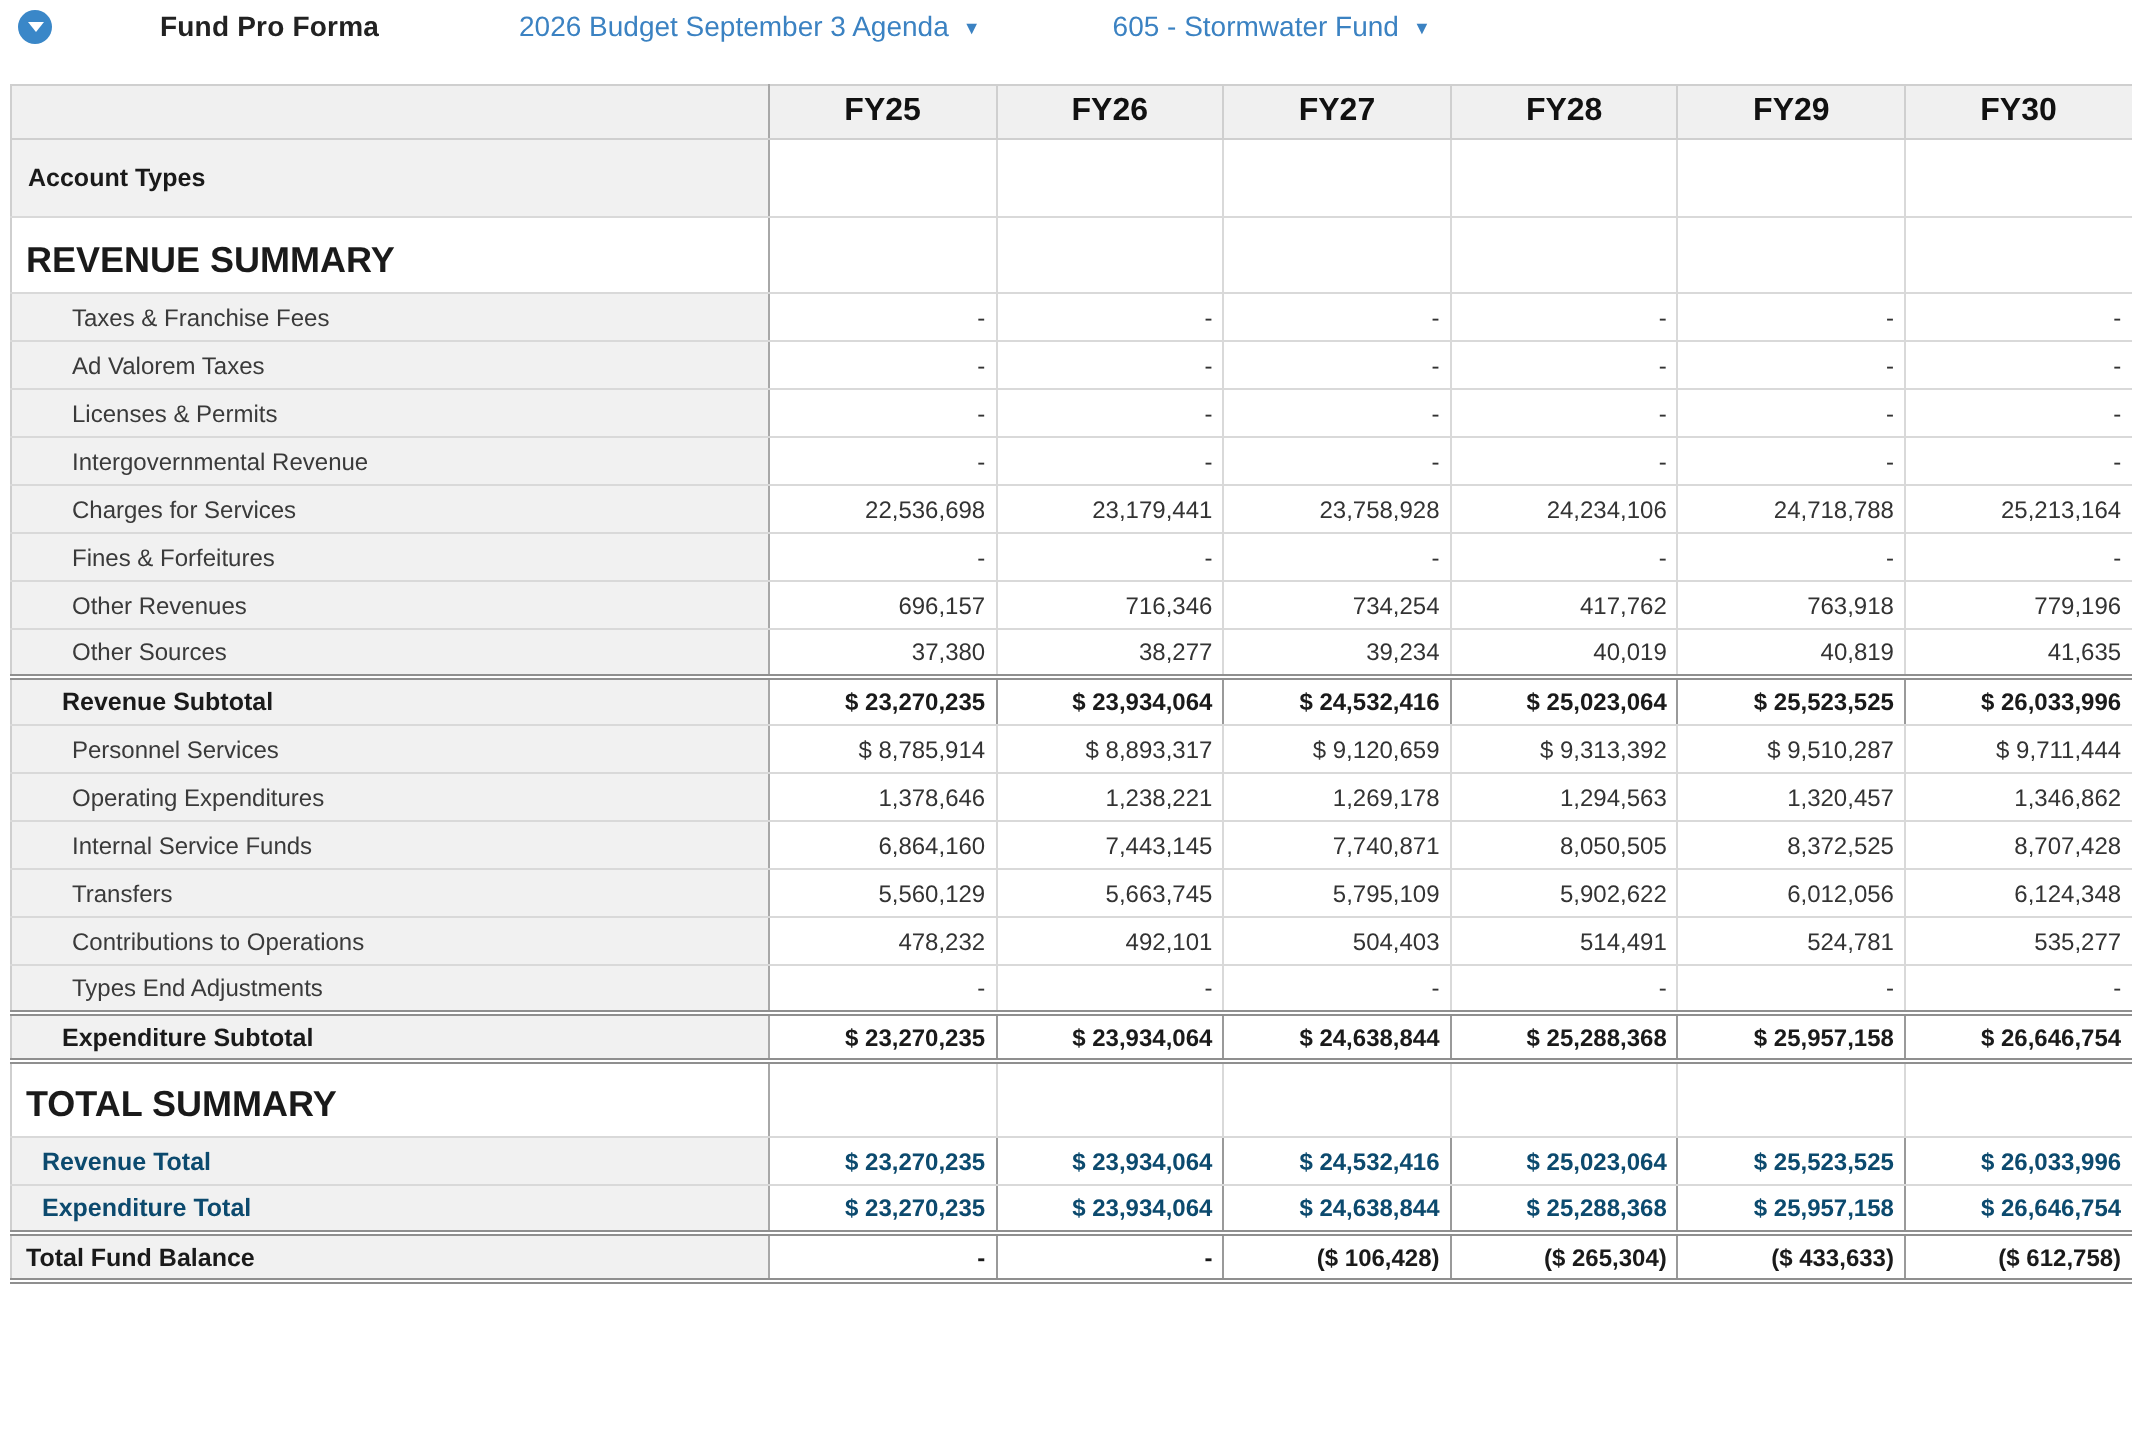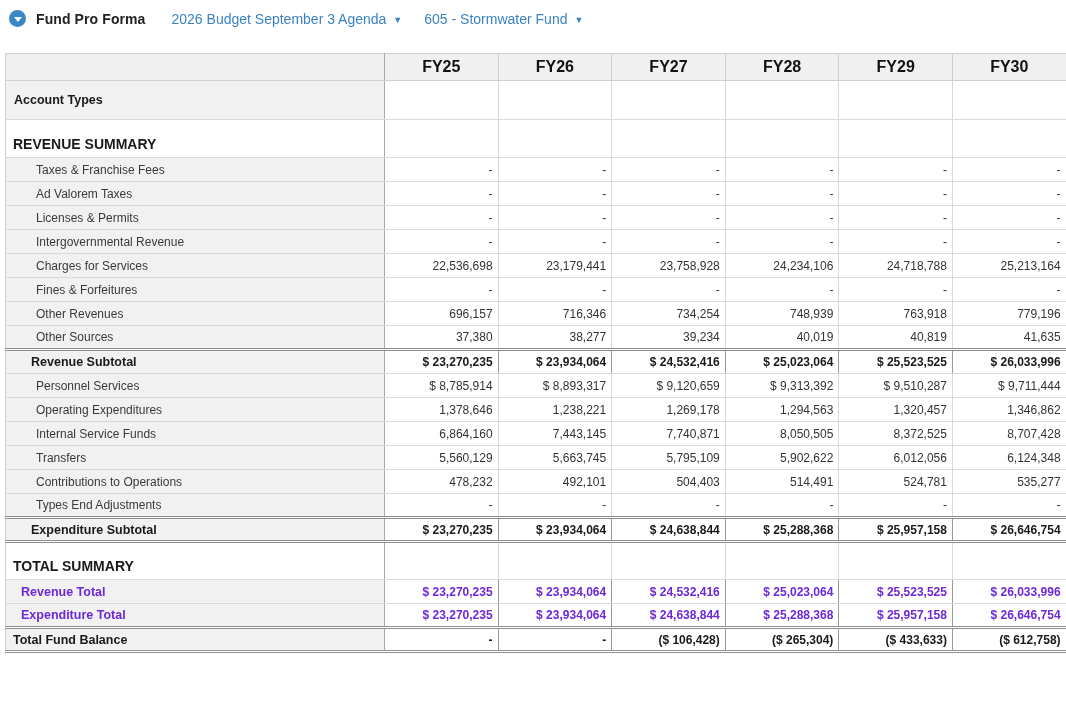--- a/index.html
+++ b/index.html
@@ -5,23 +5,24 @@
   * { box-sizing: border-box; }
   html, body { margin: 0; padding: 0; background: #ffffff; }
   body {
     width: 1066px; height: 721px; overflow: hidden;
     font-family: "Liberation Sans", sans-serif;
     color: #333;
   }
 
   
   .topbar {
-    height: 53px;
+    height: 42px;
     display: flex; align-items: center;
     padding: 2px 0 18px 9px;
+    gap: 44px;
   }
   .collapse-btn {
     width: 17px; height: 17px; border-radius: 50%;
     background: #3a87c8;
     display: inline-flex; align-items: center; justify-content: center;
     cursor: pointer; flex: 0 0 auto;
   }
   .collapse-btn .tri {
     width: 0; height: 0;
     border-left: 4px solid transparent;
@@ -92,38 +93,38 @@
   
   .row-account td { height: 39px; }
   .row-account .label-cell {
     font-weight: bold; color: #1a1a1a; padding-left: 8px; font-size: 12.5px;
   }
 
   
   .row-section td { height: 38px; }
   .row-section .label-cell {
     background: #ffffff;
-    font-weight: bold; color: #1a1a1a; font-size: 14px;
+    font-weight: bold; color: #1a1a1a; font-size: 18px;
     padding-left: 7px; vertical-align: bottom; padding-bottom: 5px;
   }
 
   
   .row-subtotal td, .row-subtotalend td {
     font-weight: bold; color: #1a1a1a;
     border-top: 3px double #8f8f8f;
   }
   .row-subtotal .label-cell, .row-subtotalend .label-cell { padding-left: 25px; font-size: 12.5px; }
   .row-subtotal .value-cell, .row-subtotalend .value-cell {
     border-left-color: #9a9a9a; border-right-color: #9a9a9a;
   }
   .row-subtotalend td { border-bottom: 3px double #8f8f8f; }
 
   
   .row-total td {
-    font-weight: bold; color: #6d28d9;
+    font-weight: bold; color: #0c4a6e;
     border-top: 1px solid #9a9a9a;
   }
   .row-total .label-cell { padding-left: 15px; font-size: 12.5px; }
   .row-total .value-cell { border-left-color: #9a9a9a; border-right-color: #9a9a9a; }
 
   
   .row-grand td {
     font-weight: bold; color: #1a1a1a;
     border-top: 3px double #8f8f8f;
     border-bottom: 3px double #8f8f8f;
@@ -242,21 +243,21 @@
           <td class="value-cell">-</td>
           <td class="value-cell">-</td>
           <td class="value-cell">-</td>
           <td class="value-cell">-</td>
         </tr>
         <tr class="row-item">
           <td class="label-cell">Other Revenues</td>
           <td class="value-cell">696,157</td>
           <td class="value-cell">716,346</td>
           <td class="value-cell">734,254</td>
-          <td class="value-cell">748,939</td>
+          <td class="value-cell">417,762</td>
           <td class="value-cell">763,918</td>
           <td class="value-cell">779,196</td>
         </tr>
         <tr class="row-item">
           <td class="label-cell">Other Sources</td>
           <td class="value-cell">37,380</td>
           <td class="value-cell">38,277</td>
           <td class="value-cell">39,234</td>
           <td class="value-cell">40,019</td>
           <td class="value-cell">40,819</td>

